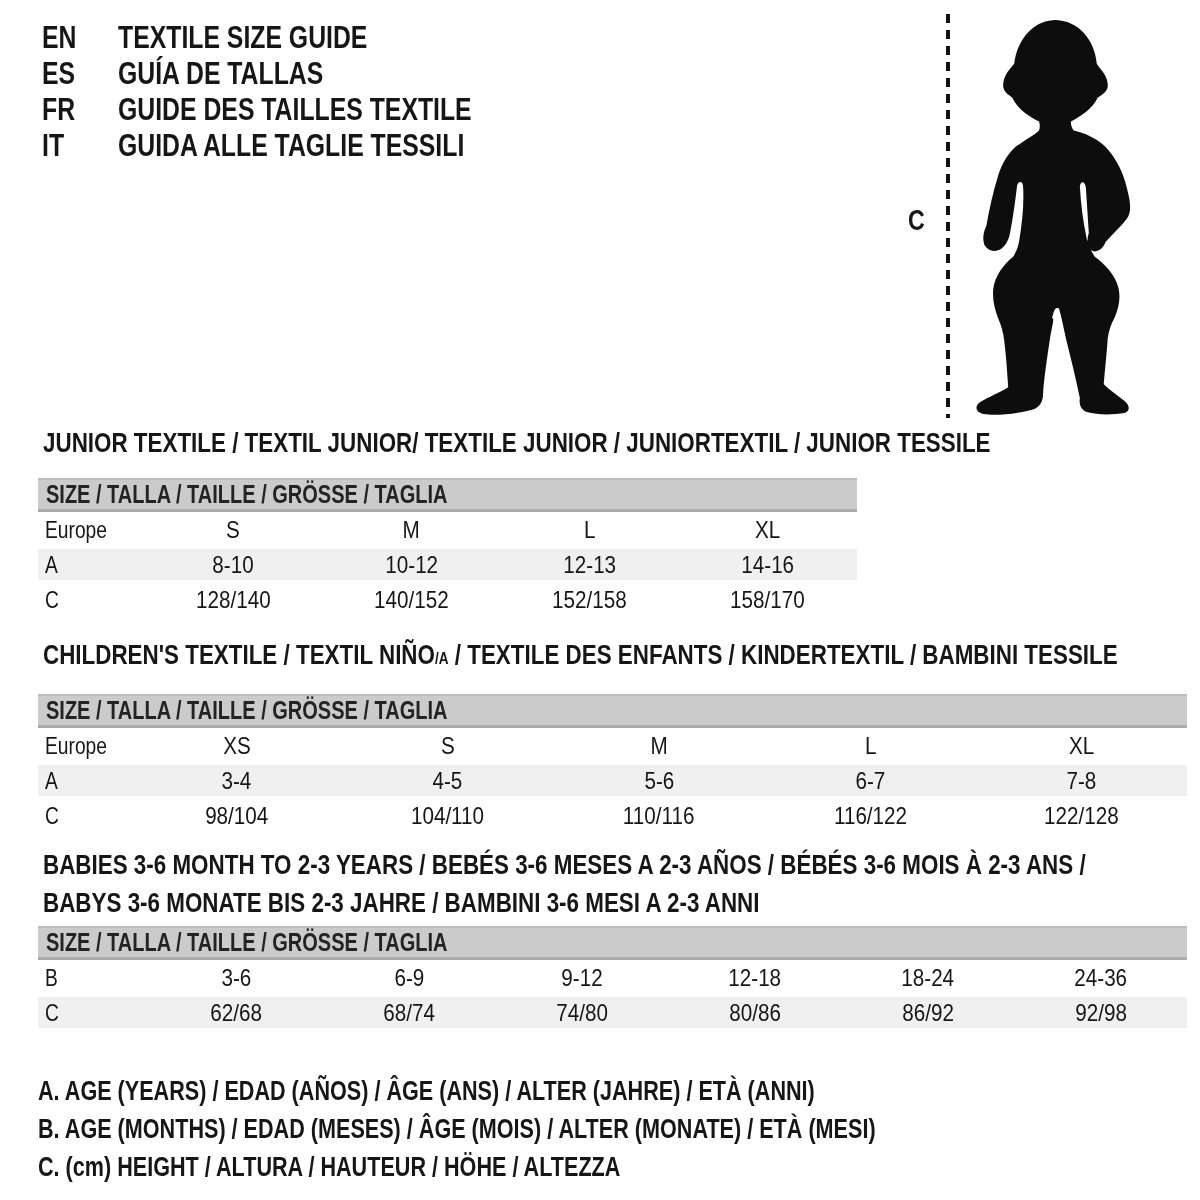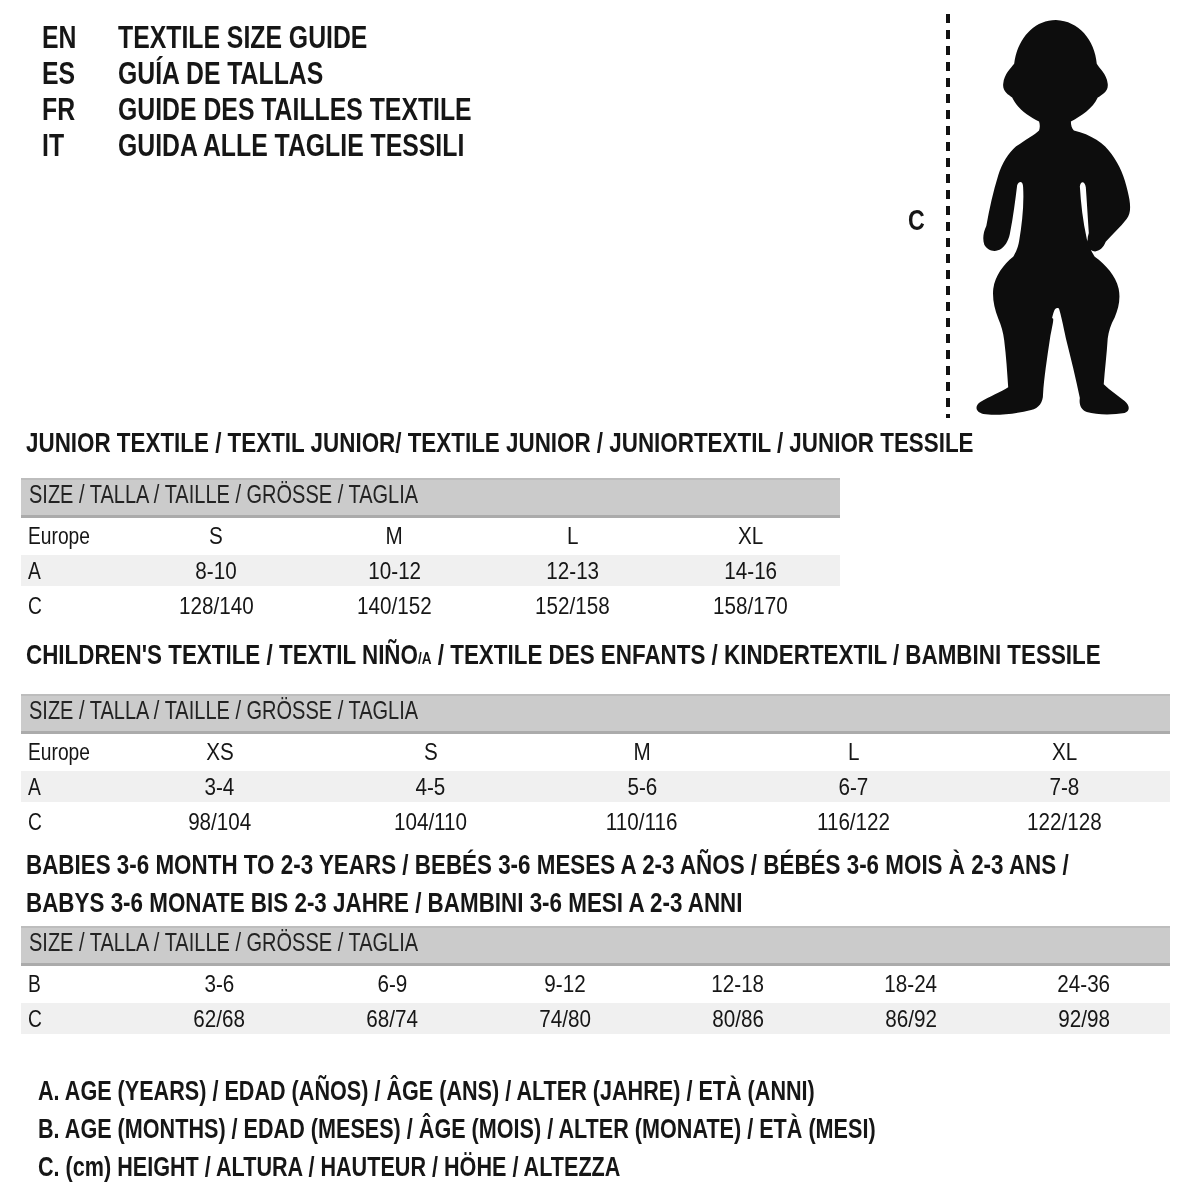--- a/index.html
+++ b/index.html
@@ -17,31 +17,31 @@
   .lang-row{display:flex;align-items:flex-end;height:36px;font-size:31px;font-weight:bold;}
   .lang-code{width:76px;flex:0 0 76px;}
 
   
   .figure-area{position:absolute;left:900px;top:0;width:300px;height:440px;}
   .dash-line{position:absolute;left:44px;top:12px;}
   .measure-c{position:absolute;left:8px;top:204px;font-size:29px;font-weight:bold;}
   .toddler{position:absolute;left:58px;top:12px;}
 
   
-  .sec{position:absolute;left:21px;}
+  .sec{position:absolute;left:38px;}
   .sec-junior{top:428px;width:819px;}
   .sec-children{top:640px;width:1149px;}
   .sec-babies{top:846px;width:1149px;}
   .sec-title{margin:0 0 20px 5px;font-size:28px;font-weight:bold;line-height:30px;white-space:nowrap;}
   .sec-title-multi{margin:0 0 4px 5px;font-size:28px;font-weight:bold;line-height:38px;white-space:nowrap;}
   .ttl-sub{font-size:17px;}
   .band{
-    height:40px;box-sizing:border-box;background:#cbcbcb;
+    height:34px;box-sizing:border-box;background:#cbcbcb;
     border-top:2px solid #bdbdbd;border-bottom:3px solid #ababab;
-    line-height:29px;padding-left:8px;font-size:25px;font-weight:normal;color:#232323;
+    line-height:29px;padding-left:8px;font-size:25px;font-weight:bold;color:#232323;
     margin-bottom:2px;
   }
   .trow{display:flex;height:31px;line-height:31px;margin-bottom:4px;font-size:24px;}
   .trow.alt{background:#f0f0f0;}
   .rlabel{box-sizing:border-box;padding-left:7px;text-align:left;}
   .sec-junior .rlabel{width:106px;flex:0 0 106px;}
   .sec-children .rlabel{width:93px;flex:0 0 93px;}
   .sec-babies .rlabel{width:112px;flex:0 0 112px;}
   .cell{flex:1;text-align:center;}
 

